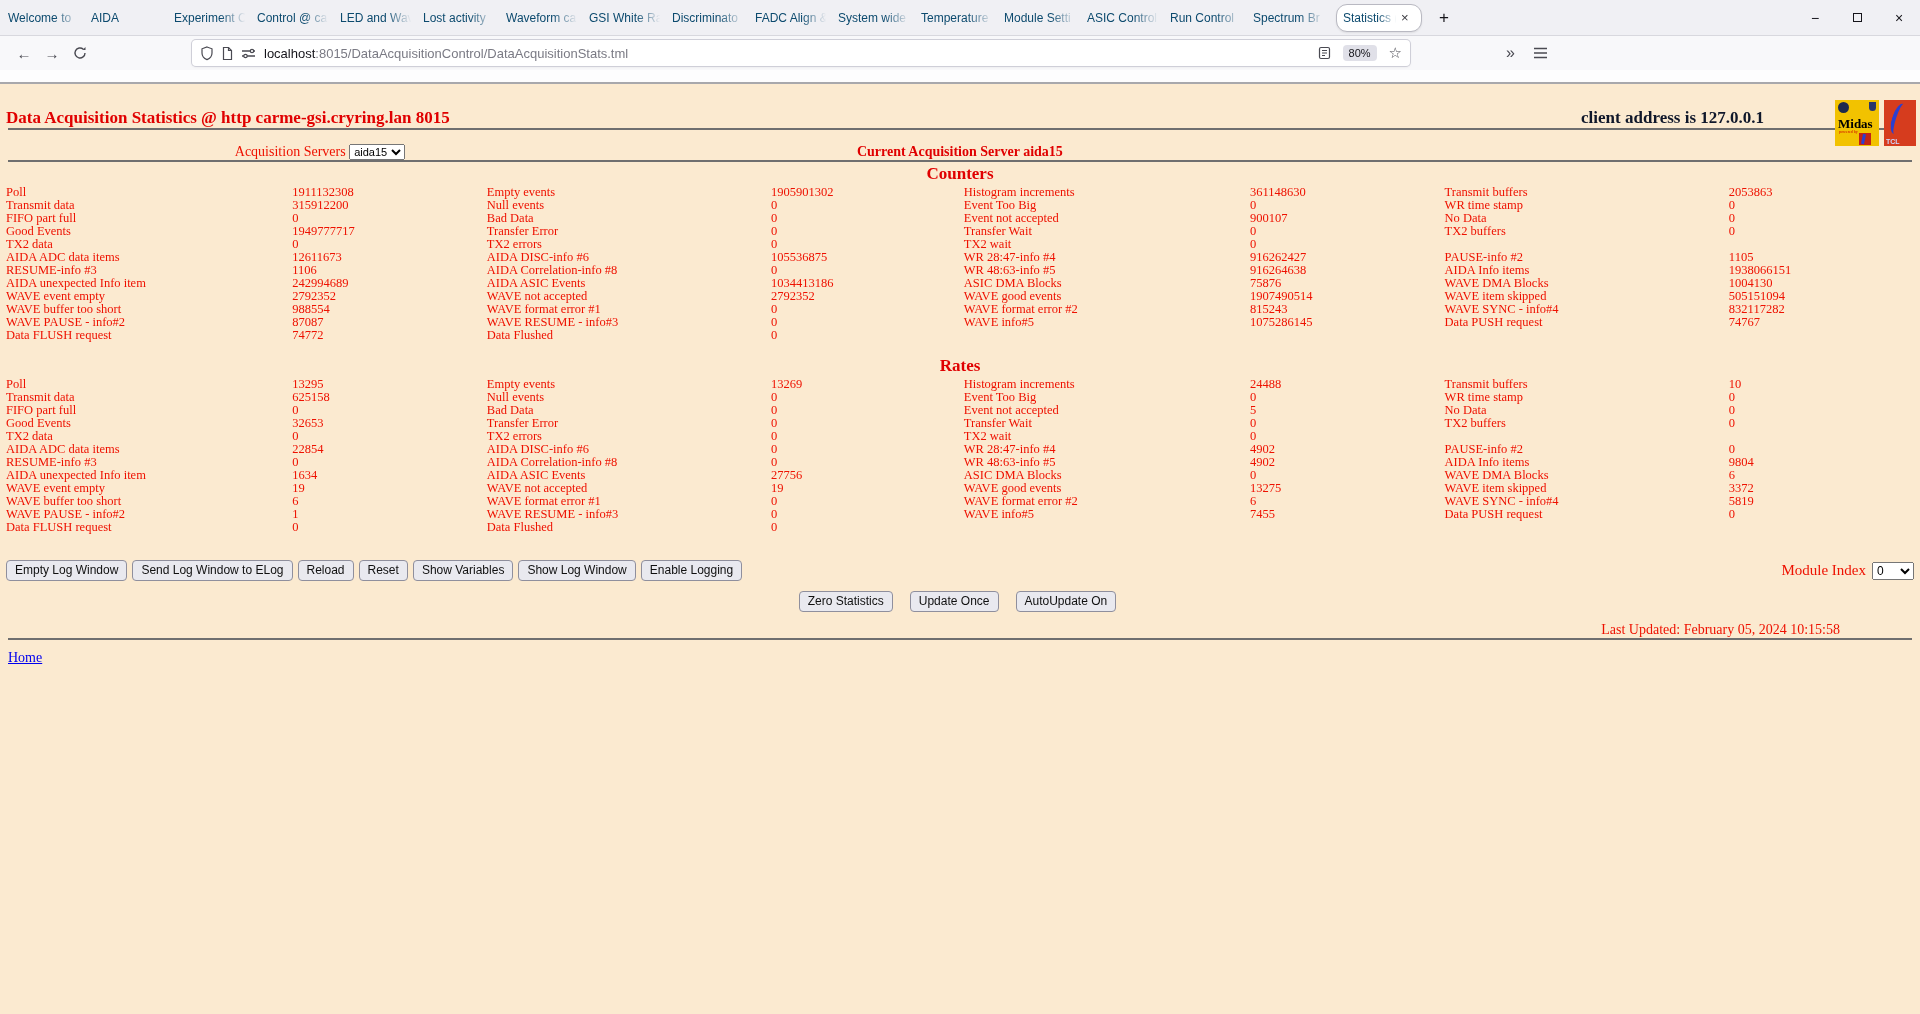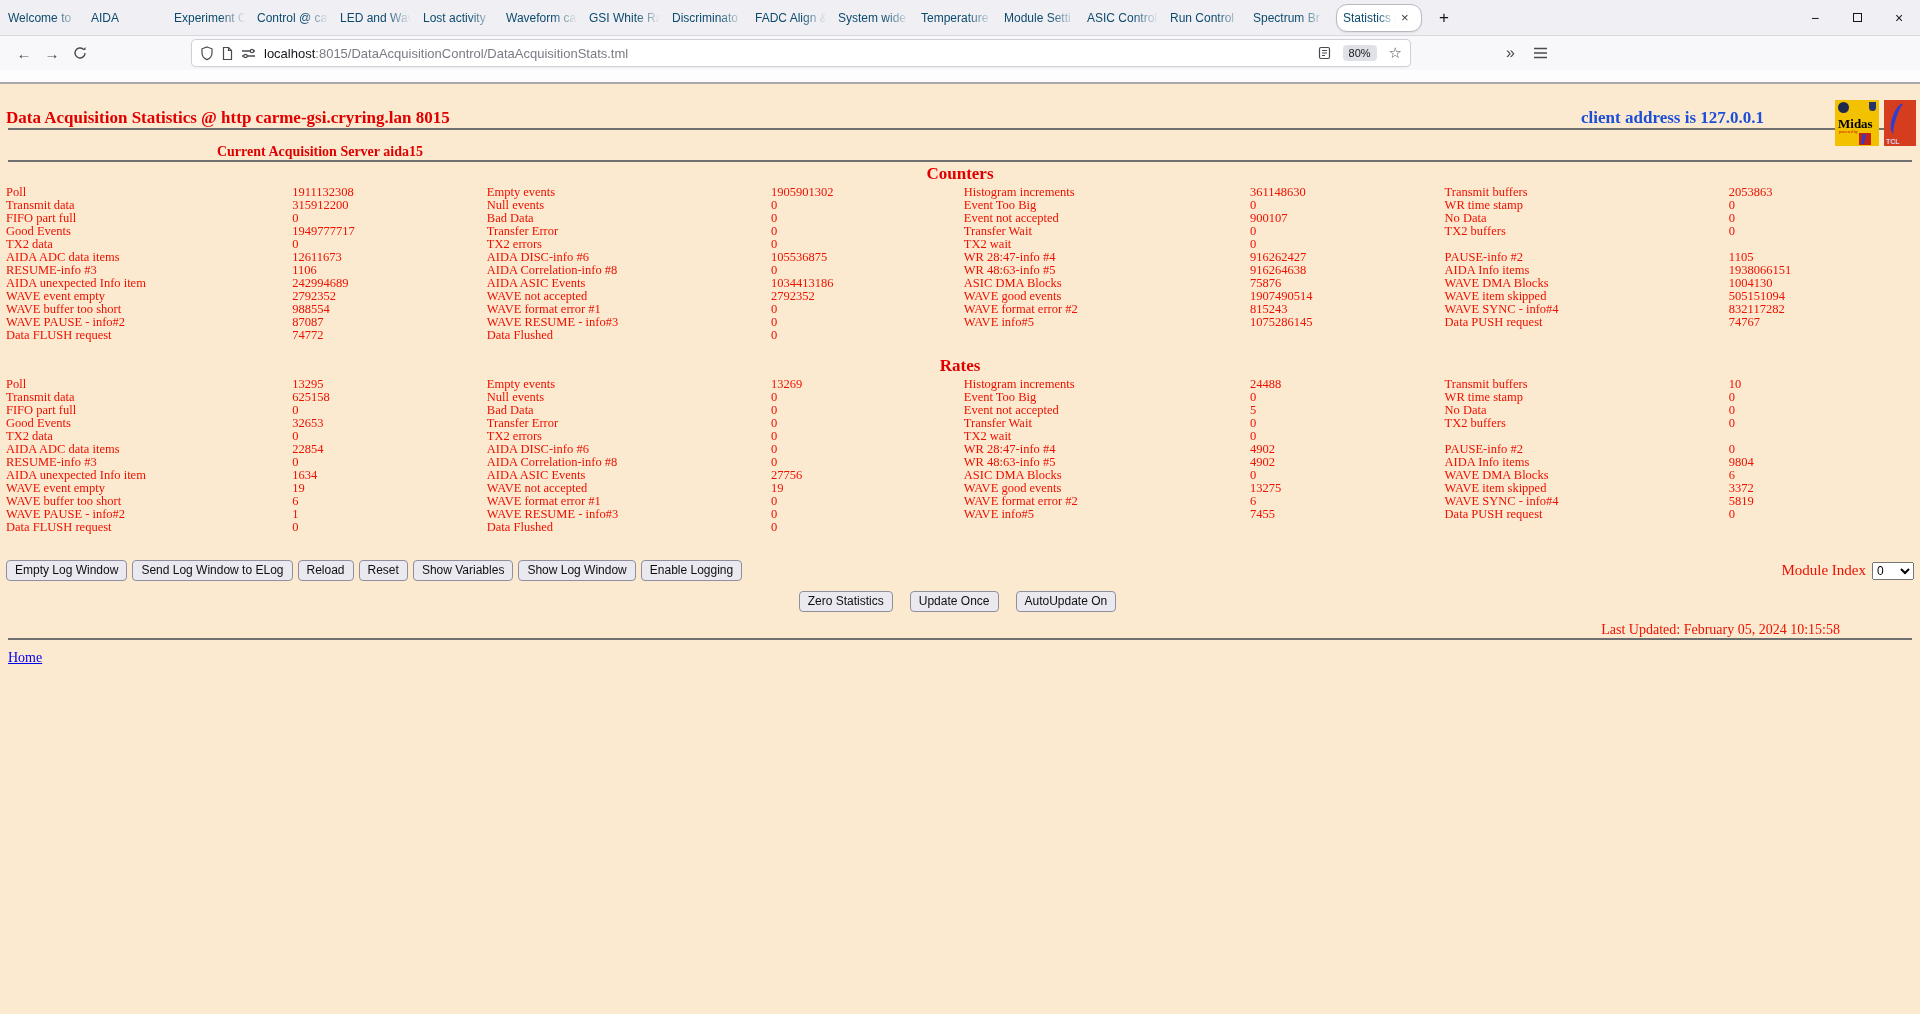--- a/index.html
+++ b/index.html
@@ -29,21 +29,21 @@
   .zoom-badge { background:#e0e0e8; border-radius:4px; font-size:11px; color:#15141a; padding:2px 6px; margin:0 12px; }
   .star { font-size:15px; color:#4a4a52; }
   .chrome-right { display:flex; align-items:center; margin-left:96px; gap:18px; color:#4a4a52; }
   .overflow-glyph { font-size:16px; }
   .bookmarks-strip { height:14px; background:#fdfdfe; border-bottom:2px solid #a8a8ac; }
 
   
   .page { background:#fbead0; height:928px; font-family:"Liberation Serif", serif; color:#ee1100; position:relative; }
   .page-header { display:flex; align-items:flex-start; padding:24px 6px 0 6px; }
   .page-title { font-size:17px; font-weight:bold; color:#e00000; }
-  .client-addr { font-size:17px; font-weight:bold; color:#1d4ed8; margin-left:auto; margin-right:150px; }
+  .client-addr { font-size:17px; font-weight:bold; color:#0f172a; margin-left:auto; margin-right:150px; }
   .logos { position:absolute; top:16px; right:4px; display:flex; gap:5px; }
   .midas-logo { width:44px; height:46px; background:#f2c200; position:relative; overflow:hidden; }
   .midas-circle { position:absolute; top:2px; left:3px; width:11px; height:11px; background:#1d2a4d; border-radius:50%; }
   .midas-shield { position:absolute; top:2px; right:3px; width:7px; height:9px; background:#28356b; border-radius:0 0 4px 4px; }
   .midas-text { position:absolute; top:16px; left:3px; font-family:"Liberation Serif", serif; font-weight:bold; font-size:13px; color:#000; }
   .midas-sub { position:absolute; top:29px; left:4px; font-size:4px; color:#c00; }
   .midas-fig { position:absolute; bottom:1px; right:8px; width:12px; height:12px; background:#c32315; }
   .midas-fig:after { content:""; position:absolute; left:3px; top:1px; width:3px; height:10px; background:#2b3fd0; transform:rotate(12deg); display:block; }
   .tcl-logo { width:32px; height:46px; background:#d63c1e; position:relative; overflow:hidden; }
   .tcl-feather { position:absolute; top:3px; left:8px; width:14px; height:32px; border-left:4px solid #2b3fd0; border-radius:50% 0 0 50%; transform:rotate(18deg); }
@@ -199,20 +199,24 @@
     </div>
     <div class="tcl-logo">
       <span class="tcl-feather"></span>
       <span class="tcl-text">TCL</span>
     </div>
   </div>
 
   <hr class="rule rule1">
 
   <div class="server-row">
+    <div class="server-cell">
+      <span>Acquisition Servers</span>
+      <select><option>aida15</option></select>
+    </div>
     <div class="server-cell server-current">Current Acquisition Server aida15</div>
   </div>
 
   <hr class="rule rule2">
 
   <div class="section-title">Counters</div>
   <table class="stats">
     <colgroup>
         <col style="width:15%">
         <col style="width:10.2%">

